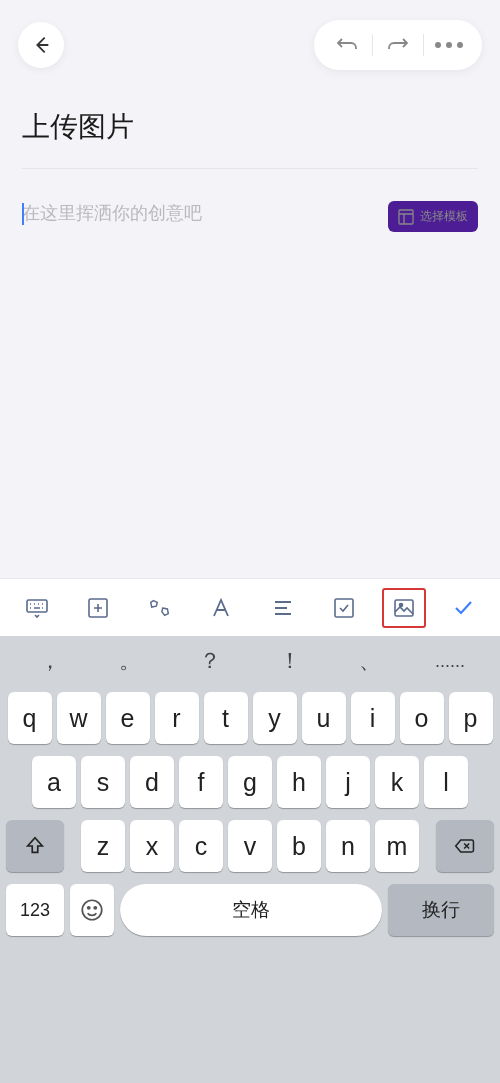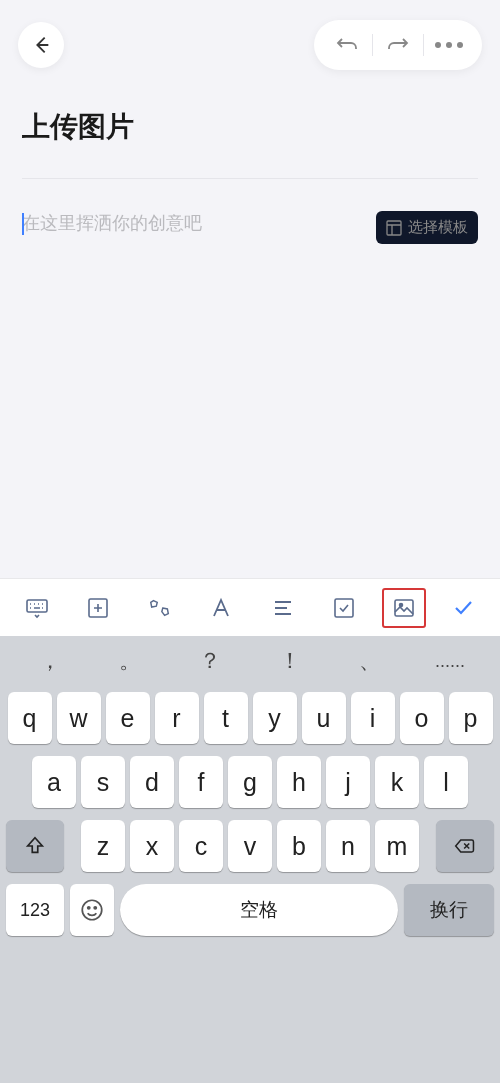--- a/index.html
+++ b/index.html
@@ -9,25 +9,25 @@
     .back-btn { width: 46px; height: 46px; background: #fff; border-radius: 50%; display: flex; align-items: center; justify-content: center; box-shadow: 0 2px 8px rgba(0,0,0,0.06); }
     .back-btn svg { width: 22px; height: 22px; }
     .action-group { display: flex; align-items: center; background: #fff; border-radius: 26px; padding: 10px 14px; box-shadow: 0 2px 10px rgba(0,0,0,0.06); gap: 6px; }
     .action-btn { width: 38px; height: 30px; display: flex; align-items: center; justify-content: center; }
     .action-sep { width: 1px; height: 22px; background: #e5e5ea; }
     .action-btn svg { width: 24px; height: 20px; }
     .dots { display: flex; gap: 5px; }
     .dots span { width: 6px; height: 6px; background: #888; border-radius: 50%; }
     
     .content { padding: 20px 22px; }
-    .title { font-size: 28px; font-weight: 700; color: #1a1a1a; padding-bottom: 32px; border-bottom: 1px solid #e5e5ea; }
+    .title { font-size: 28px; font-weight: 400; color: #1a1a1a; padding-bottom: 22px; border-bottom: 1px solid #e5e5ea; }
     .body-row { display: flex; justify-content: space-between; align-items: flex-start; padding-top: 32px; }
     .body-input { color: #bababe; font-size: 18px; position: relative; }
     .cursor { position: absolute; left: 0; top: 2px; width: 2px; height: 22px; background: #4080ff; }
-    .template-btn { display: flex; align-items: center; gap: 6px; background: #0f172a; border-radius: 6px; padding: 7px 10px; color: #888; font-size: 15px; }
+    .template-btn { display: flex; align-items: center; gap: 6px; background: #4c1d95; border-radius: 6px; padding: 7px 10px; color: #888; font-size: 12px; }
     .template-btn svg { width: 16px; height: 16px; }
     
     .toolbar { position: absolute; bottom: 447px; left: 0; right: 0; height: 58px; background: #fff; border-top: 1px solid #e8e8ea; display: flex; align-items: center; justify-content: space-around; padding: 0 6px; }
     .tool-btn { width: 48px; height: 48px; display: flex; align-items: center; justify-content: center; }
     .tool-btn svg { width: 24px; height: 24px; }
     .tool-btn.highlighted { border: 2px solid #d63838; border-radius: 3px; }
     .tool-btn.image-highlighted { width: 44px; height: 40px; }
     
     .keyboard { position: absolute; bottom: 0; left: 0; right: 0; height: 447px; background: #d1d4d9; }
     .punct-row { display: flex; justify-content: space-around; align-items: center; height: 50px; padding: 0 10px; color: #444; font-size: 22px; }
@@ -35,21 +35,21 @@
     .key-rows { padding: 6px 3px 0 3px; }
     .key-row { display: flex; justify-content: center; gap: 5px; margin-bottom: 12px; }
     .key { background: #fff; border-radius: 6px; height: 52px; display: flex; align-items: center; justify-content: center; font-size: 25px; color: #222; box-shadow: 0 1px 1px rgba(0,0,0,0.3); }
     .key.letter { width: 44px; }
     .key.special { background: #b4b9c1; width: 58px; }
     .key.special svg { width: 22px; height: 22px; }
     .bottom-row { display: flex; gap: 6px; padding: 0 3px; }
     .key.num { background: #ffffff; width: 58px; font-size: 18px; }
     .key.emoji { width: 44px; background: #fff; font-size: 26px; color: #555; }
     .key.space { flex: 1; background: #fff; font-size: 19px; border-radius: 26px; }
-    .key.return { background: #b4b9c1; width: 90px; font-size: 19px; }
+    .key.return { background: #b4b9c1; width: 106px; font-size: 19px; }
     .row2 { padding: 0 22px; }
     .row3 { justify-content: space-between; padding: 0 3px; }
     .row3-letters { display: flex; gap: 5px; }
   </style>
 </head>
 <body>
 
 <div class="top-nav">
   <div class="back-btn">
     <svg viewBox="0 0 24 24" fill="none" stroke="#333" stroke-width="2">

